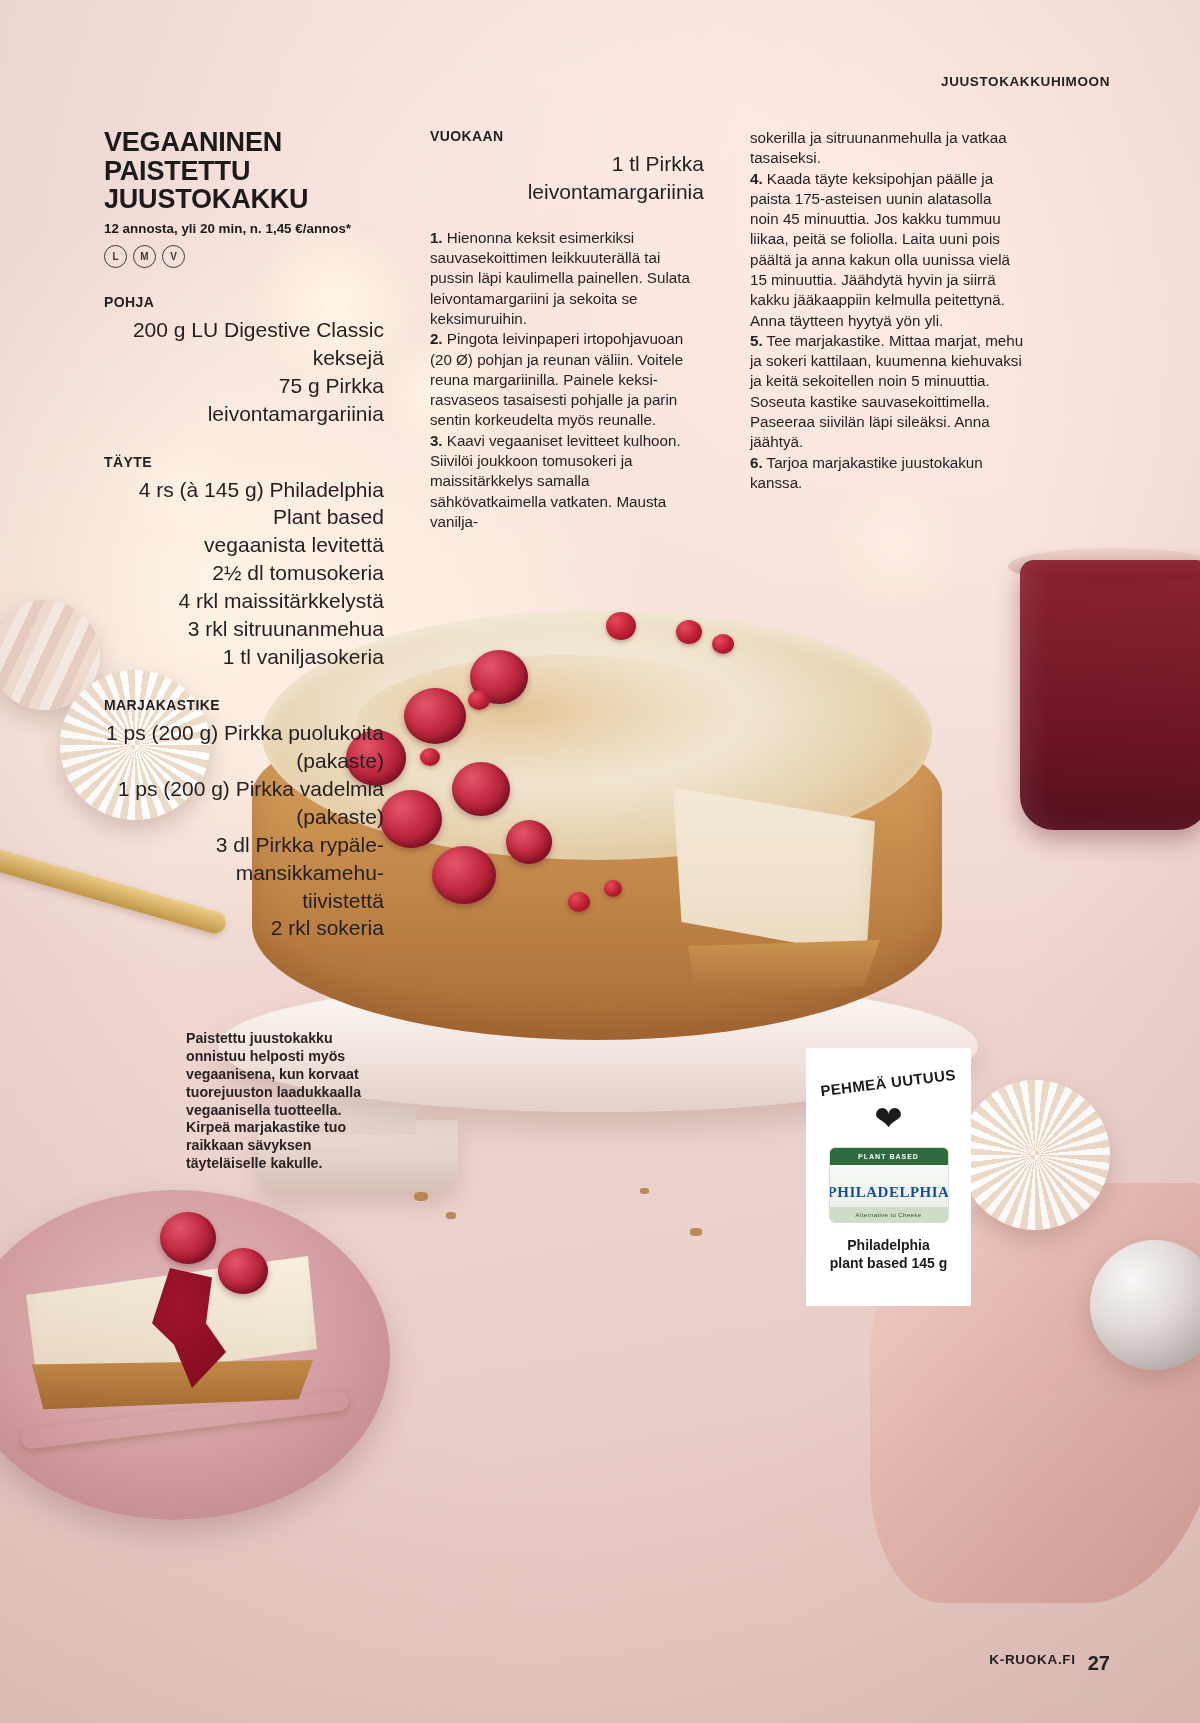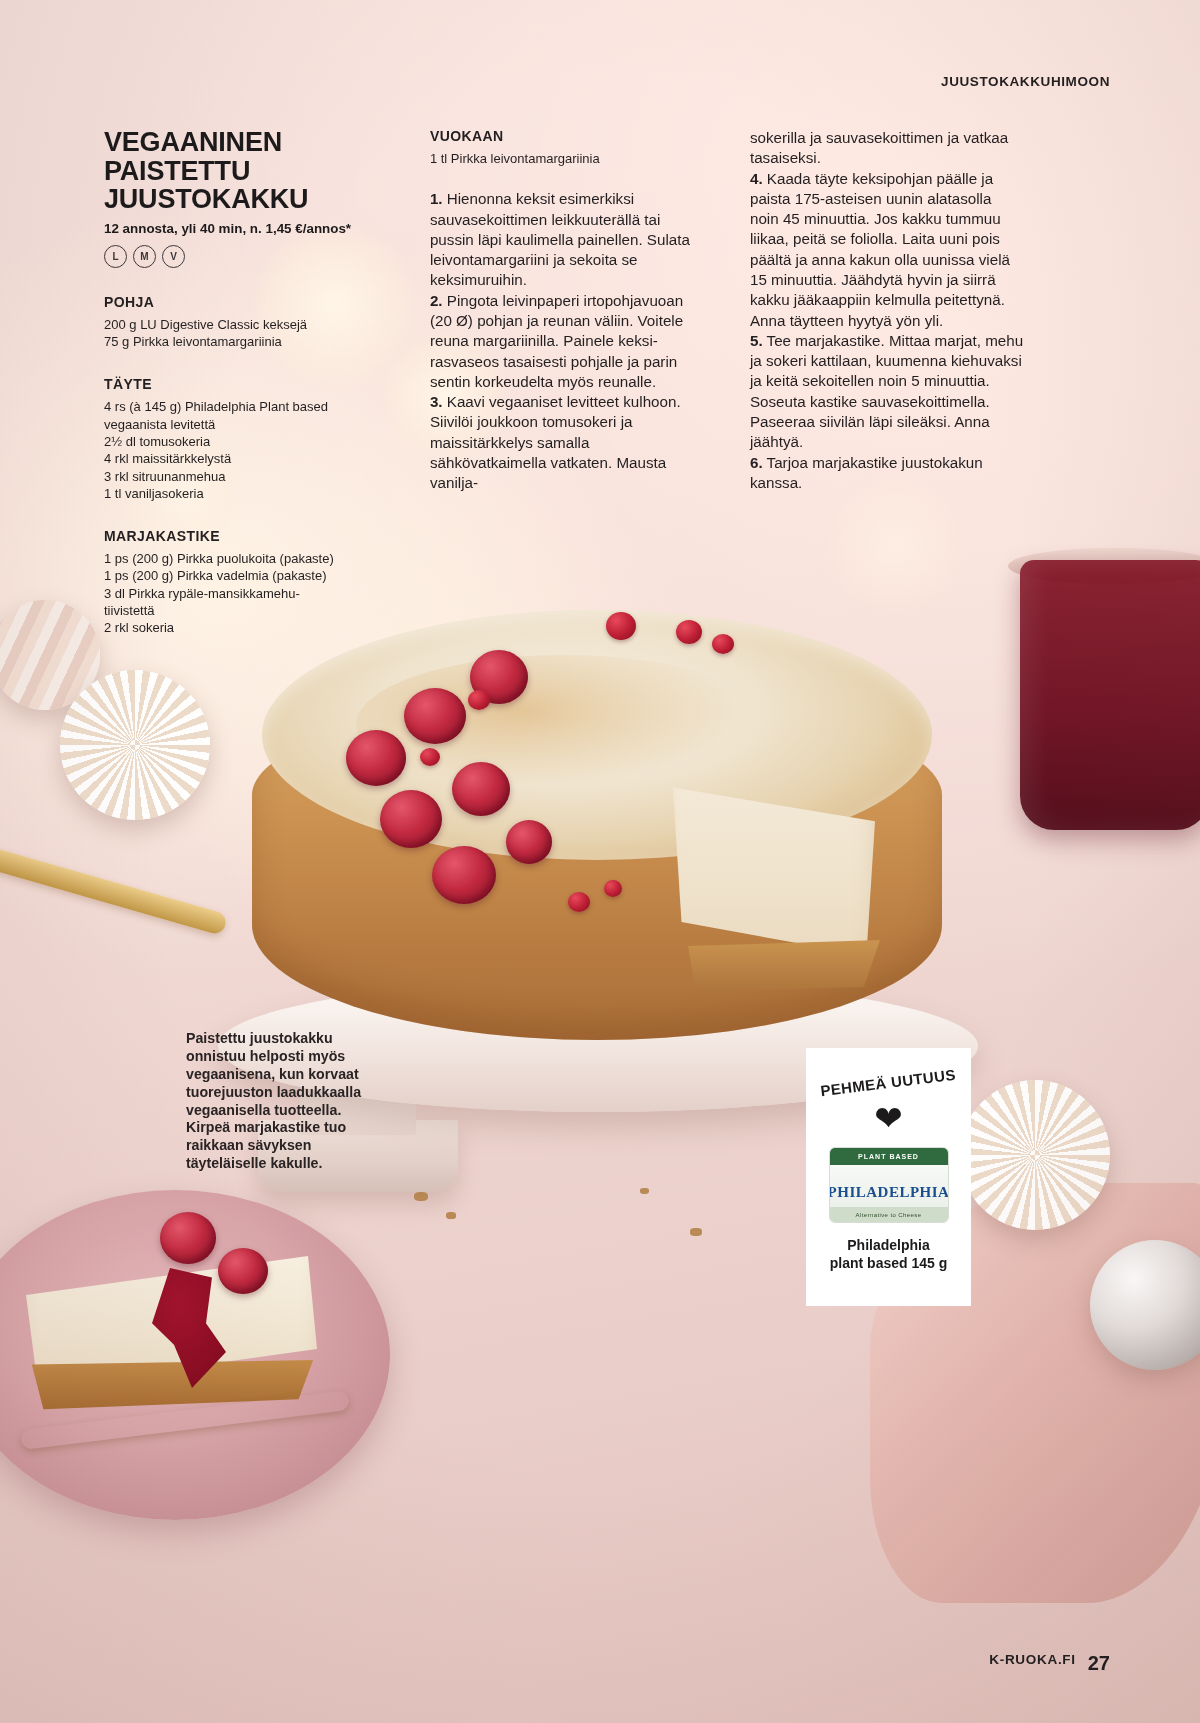--- a/index.html
+++ b/index.html
@@ -98,22 +98,23 @@
   }
   .sect-head {
     margin-top: 26px;
     margin-bottom: 6px;
     font-size: 14px;
     font-weight: bold;
     letter-spacing: 0.4px;
     text-transform: uppercase;
   }
   .ing {
-    font-size: 13px;
+    font-size: 21px;
     line-height: 1.33;
+    text-align: right;
   }
   .ing div { margin: 0; }
 
   .col.c2 .sub-head {
     font-size: 14px;
     font-weight: bold;
     letter-spacing: 0.4px;
     text-transform: uppercase;
     margin-bottom: 6px;
   }
@@ -473,21 +474,21 @@
   </div>
 
   <div class="vignette"></div>
 
   <div class="kicker">JUUSTOKAKKUHIMOON</div>
 
   <div class="columns">
 
     <div class="col c1">
       <h1 class="recipe-title">VEGAANINEN PAISTETTU JUUSTOKAKKU</h1>
-      <div class="meta">12 annosta, yli 40 min, n. 1,45 €/annos*</div>
+      <div class="meta">12 annosta, yli 20 min, n. 1,45 €/annos*</div>
       <div class="badges">
         <span class="badge">L</span>
         <span class="badge">M</span>
         <span class="badge">V</span>
       </div>
 
       <div class="sect-head">POHJA</div>
       <div class="ing">
         <div>200 g LU Digestive Classic keksejä</div>
         <div>75 g Pirkka leivontamargariinia</div>
@@ -521,21 +522,21 @@
 
       <div class="body-text" style="margin-top:22px;">
         <p><b>1.</b><span> Hienonna keksit esimerkiksi sauvasekoittimen leikkuuterällä tai pussin läpi kaulimella painellen. Sulata leivontamargariini ja sekoita se keksimuruihin.</span></p>
         <p><b>2.</b><span> Pingota leivinpaperi irtopohjavuoan (20 Ø) pohjan ja reunan väliin. Voitele reuna margariinilla. Painele keksi-rasvaseos tasaisesti pohjalle ja parin sentin korkeudelta myös reunalle.</span></p>
         <p><b>3.</b><span> Kaavi vegaaniset levitteet kulhoon. Siivilöi joukkoon tomusokeri ja maissitärkkelys samalla sähkövatkaimella vatkaten. Mausta vanilja-</span></p>
       </div>
     </div>
 
     <div class="col c3">
       <div class="body-text">
-        <p><span>sokerilla ja sauvasekoittimen ja vatkaa tasaiseksi.</span></p>
+        <p><span>sokerilla ja sitruunanmehulla ja vatkaa tasaiseksi.</span></p>
         <p><b>4.</b><span> Kaada täyte keksipohjan päälle ja paista 175-asteisen uunin alatasolla noin 45 minuuttia. Jos kakku tummuu liikaa, peitä se foliolla. Laita uuni pois päältä ja anna kakun olla uunissa vielä 15 minuuttia. Jäähdytä hyvin ja siirrä kakku jääkaappiin kelmulla peitettynä. Anna täytteen hyytyä yön yli.</span></p>
         <p><b>5.</b><span> Tee marjakastike. Mittaa marjat, mehu ja sokeri kattilaan, kuumenna kiehuvaksi ja keitä sekoitellen noin 5 minuuttia. Soseuta kastike sauvasekoittimella. Paseeraa siivilän läpi sileäksi. Anna jäähtyä.</span></p>
         <p><b>6.</b><span> Tarjoa marjakastike juustokakun kanssa.</span></p>
       </div>
     </div>
   </div>
 
   <div class="caption">Paistettu juustokakku onnistuu helposti myös vegaanisena, kun korvaat tuorejuuston laadukkaalla vegaanisella tuotteella. Kirpeä marjakastike tuo raikkaan sävyksen täyteläiselle kakulle.</div>
 
   <div class="product-card">

